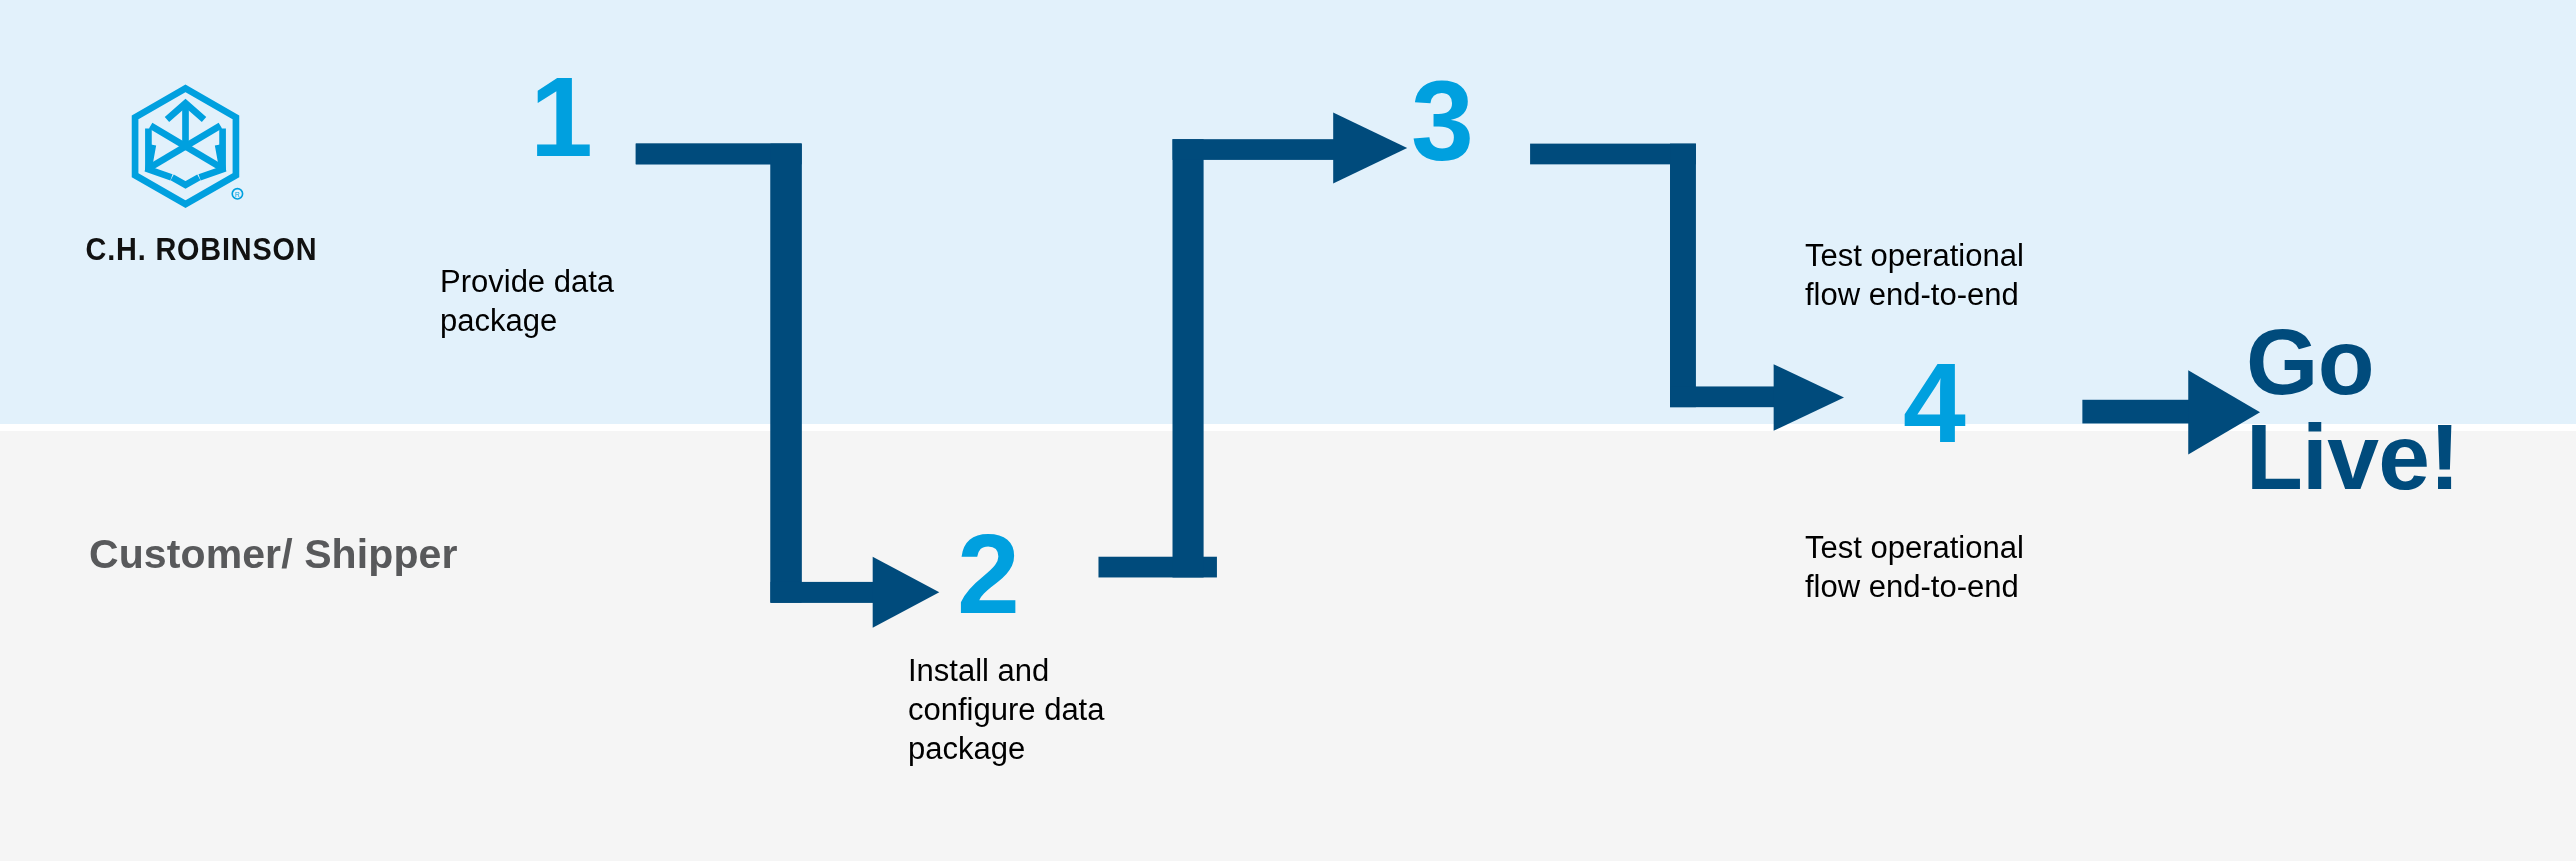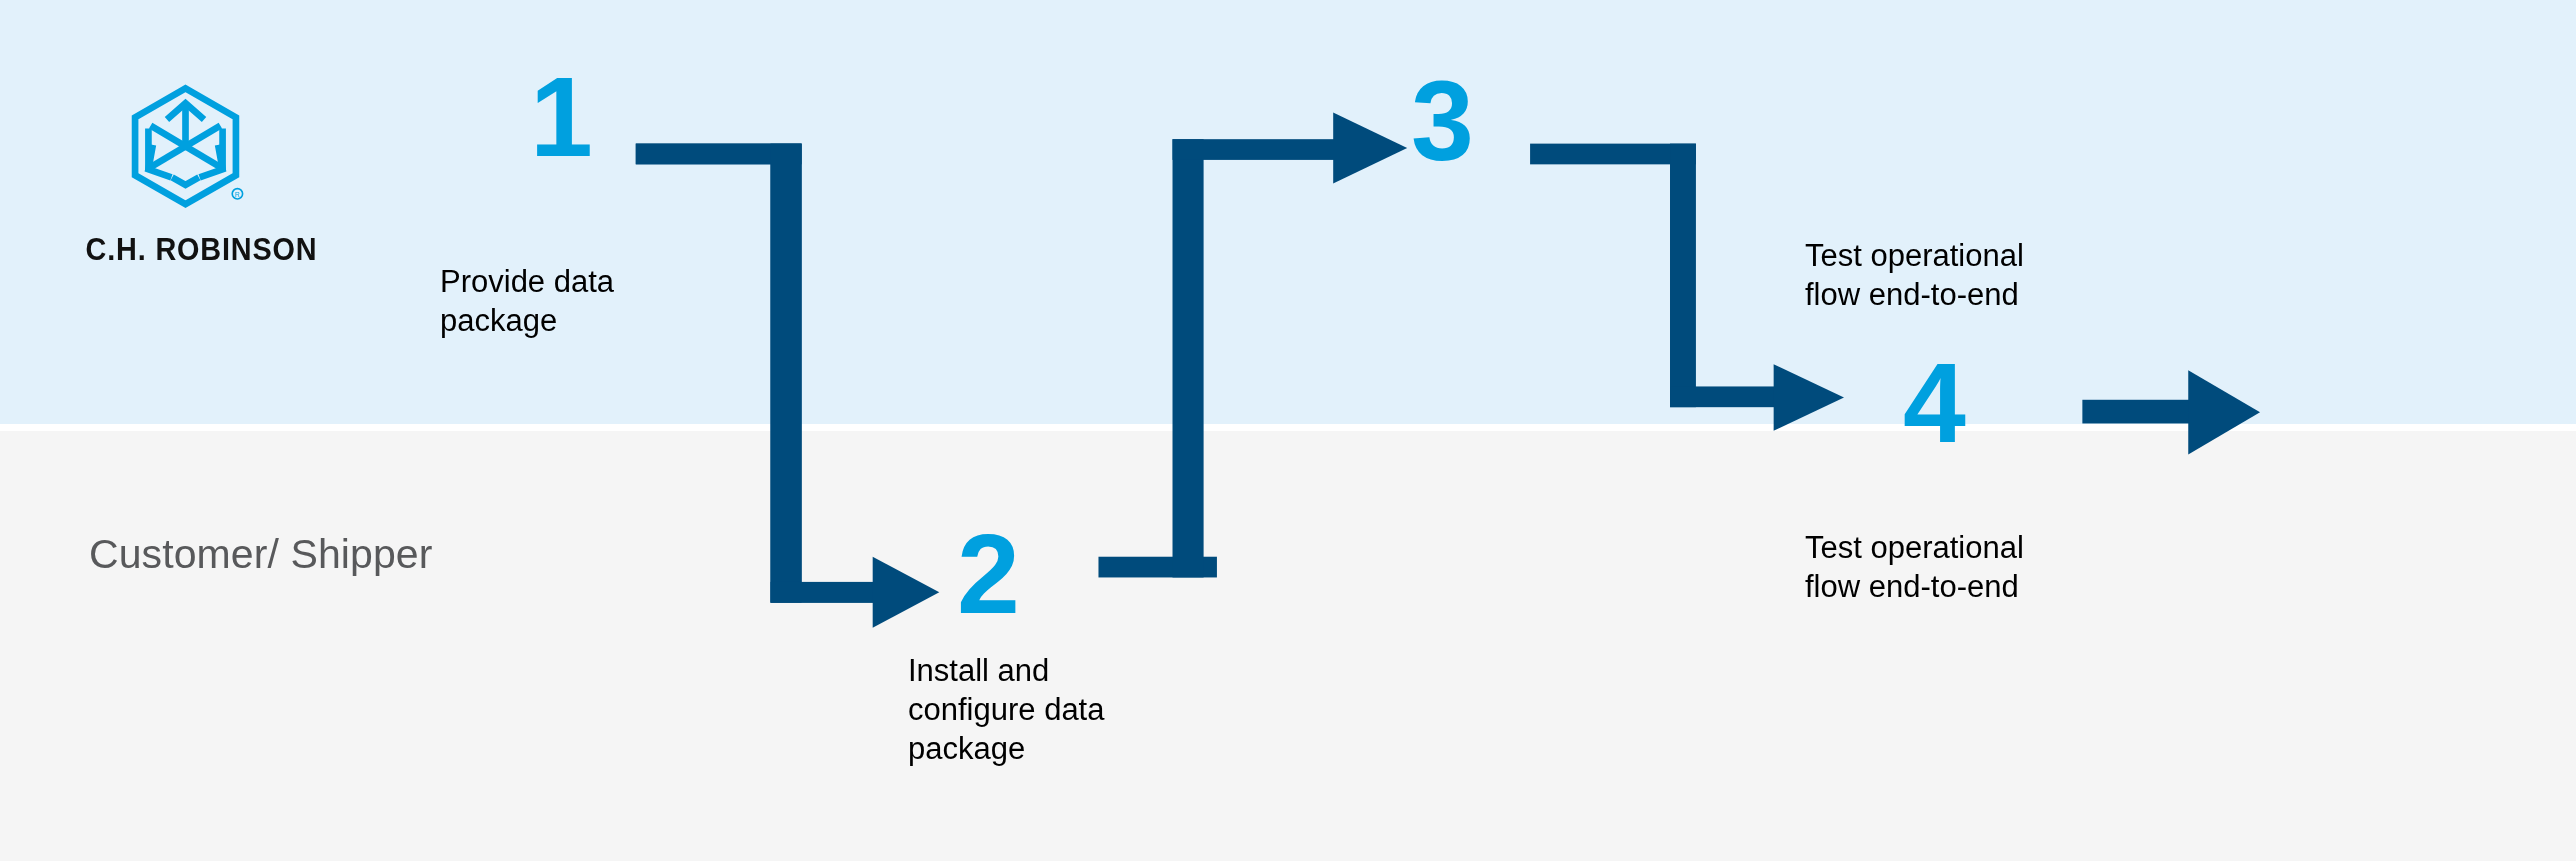--- a/index.html
+++ b/index.html
@@ -73,21 +73,21 @@
   }
 
   
   .lane-label {
     position: absolute;
     left: 89px;
     top: 532px;
     font-size: 41px;
     line-height: 1.12;
     color: #58595b;
-    font-weight: 400;
+    font-weight: 700;
     letter-spacing: 0.1px;
   }
 
   
   .step-num {
     position: absolute;
     color: #00a0df;
     font-weight: bold;
     font-size: 113px;
     line-height: 1;
@@ -197,15 +197,17 @@
 
   <div class="step-num" style="left:1411px; top:65px;">3</div>
 
   <div class="step-caption" style="left:1805px; top:237px;">Test operational
 flow end-to-end</div>
 
   <div class="step-num" style="left:1903px; top:347px;">4</div>
   <div class="step-caption" style="left:1805px; top:529px;">Test operational
 flow end-to-end</div>
 
+  <div class="go-live">Go
+Live!</div>
 
 </div>
 
 
 </body></html>

